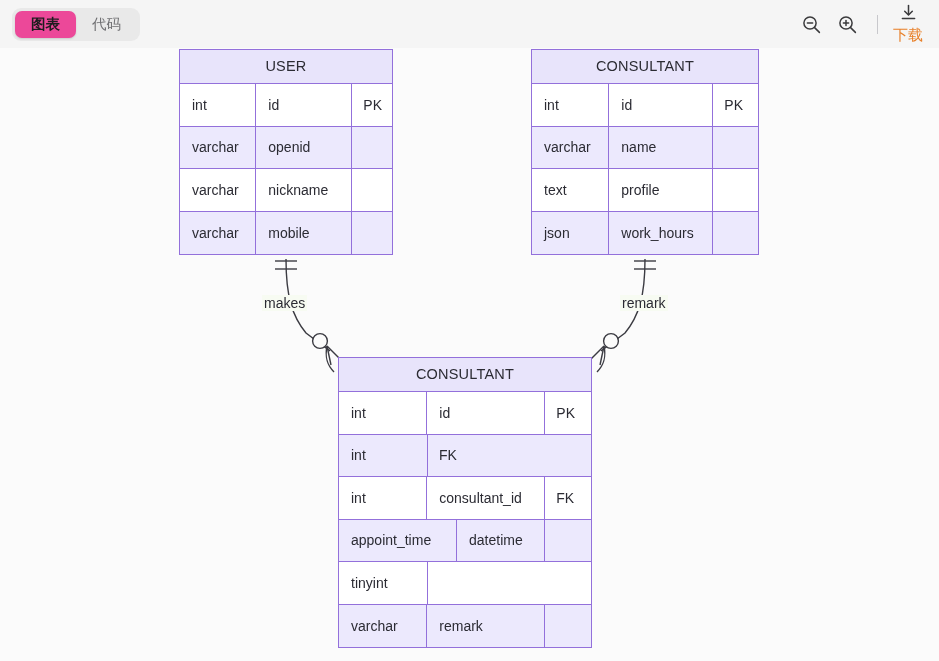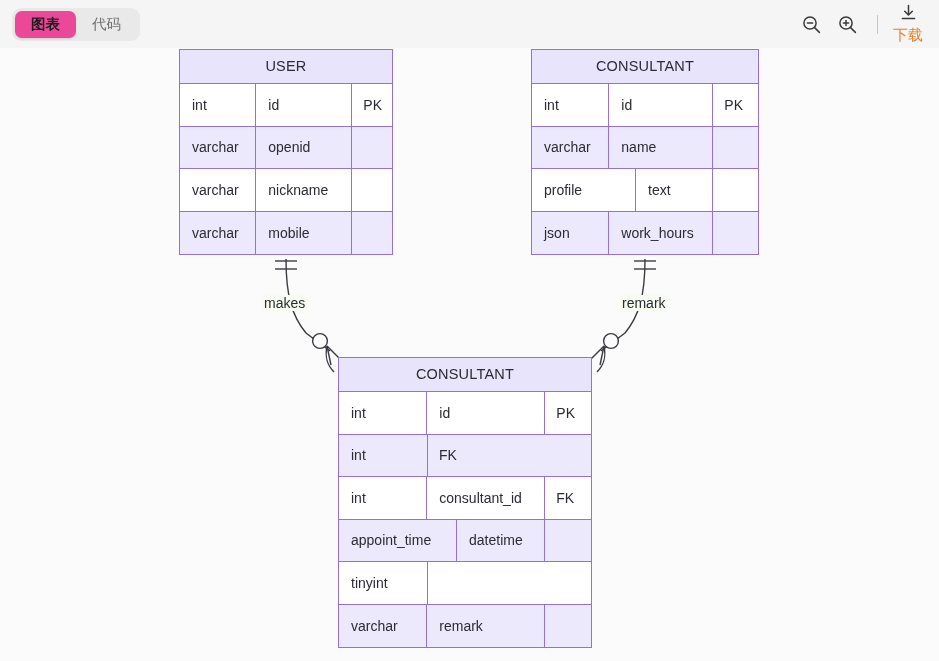--- a/index.html
+++ b/index.html
@@ -299,22 +299,22 @@
       <div class="cell c-type">int</div>
       <div class="cell c-name">id</div>
       <div class="cell c-key">PK</div>
     </div>
     <div class="attr-row shaded">
       <div class="cell c-type">varchar</div>
       <div class="cell c-name">name</div>
       <div class="cell c-key"></div>
     </div>
     <div class="attr-row plain">
+      <div class="cell c-type">text</div>
       <div class="cell c-name">profile</div>
-      <div class="cell c-type">text</div>
       <div class="cell c-key"></div>
     </div>
     <div class="attr-row shaded">
       <div class="cell c-type">json</div>
       <div class="cell c-name">work_hours</div>
       <div class="cell c-key"></div>
     </div>
   </div>
 
   <div class="entity" id="entity-appointment">

